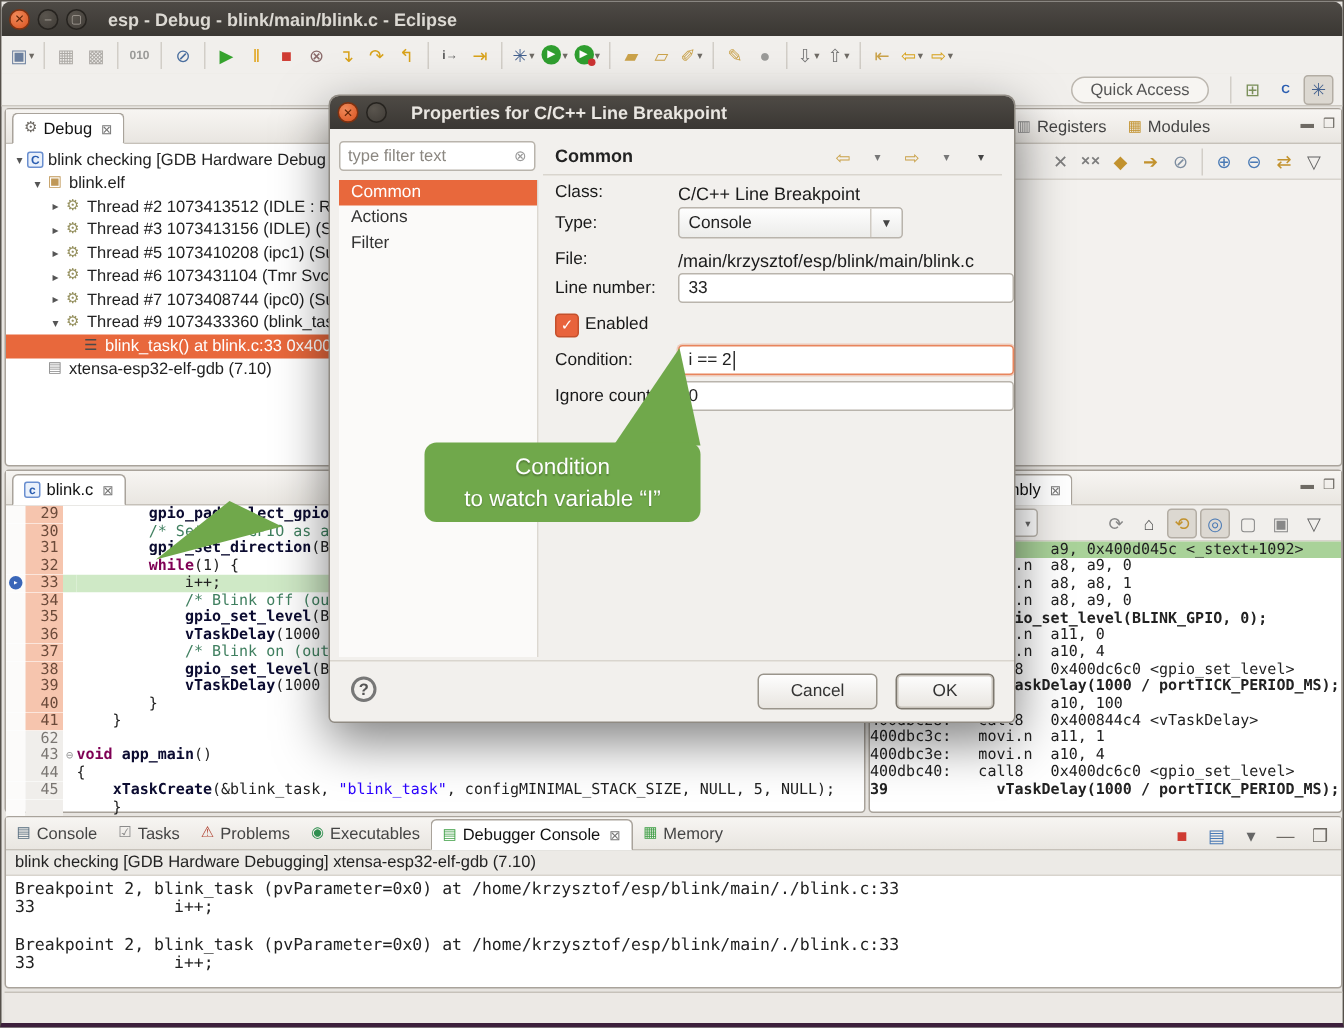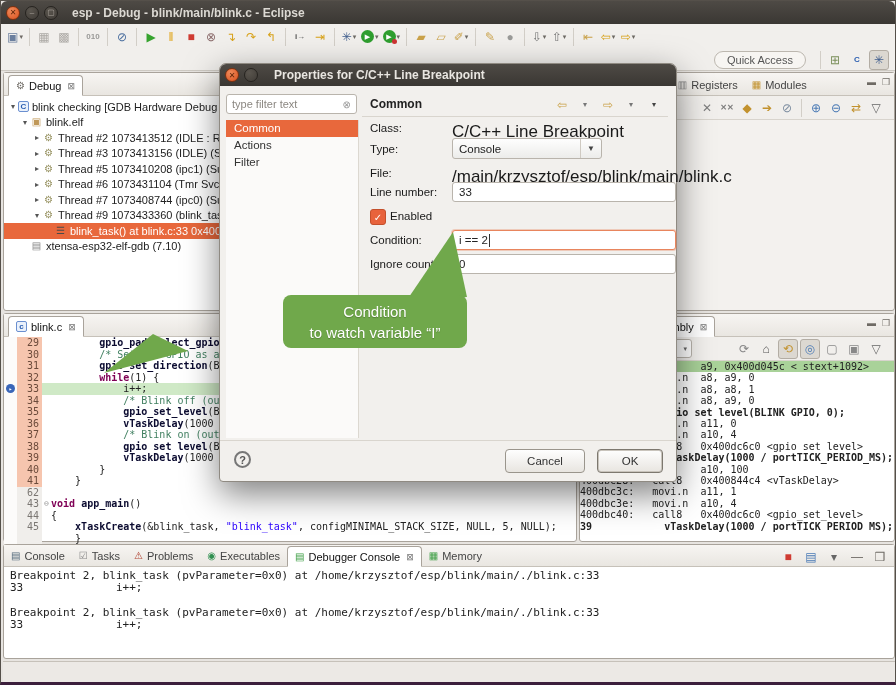--- a/index.html
+++ b/index.html
@@ -88,21 +88,21 @@
   .dtitle .txt{color:#e9e6e1;font-weight:bold;font-size:12px;margin-left:16px;}
   #dlg-filter{position:absolute;left:6px;top:30px;width:131px;height:20px;background:#fff;border:1px solid #b9b4ac;border-radius:3px;
               display:flex;align-items:center;justify-content:space-between;padding:0 5px;box-sizing:border-box;color:#8b8781;}
   #dlg-nav{position:absolute;left:6px;top:56px;width:132px;height:318px;background:#fbfaf9;border-right:1px solid #dcd8d1;}
   .nitem{height:17px;line-height:17px;padding-left:8px;font-size:11.5px;color:#333;}
   .nitem.sel{background:#e8683c;color:#fff;}
   .dsection{position:absolute;left:150px;top:33px;font-weight:bold;font-size:12px;color:#222;}
   .dhdricons{position:absolute;right:12px;top:31px;display:flex;align-items:center;gap:3px;}
   .dsep{position:absolute;left:142px;right:8px;top:52px;border-top:1px solid #d9d5ce;}
   .dlabel{position:absolute;left:150px;width:80px;font-size:11.5px;color:#1a1a1a;}
-  .dvalue{position:absolute;left:232px;font-size:17px;color:#1a1a1a;white-space:nowrap;}
+  .dvalue{position:absolute;left:232px;font-size:12px;color:#1a1a1a;white-space:nowrap;}
   .dfield{position:absolute;left:232px;width:224px;height:20px;background:#fff;border:1px solid #b9b4ac;border-radius:3px;
           font-size:11.5px;display:flex;align-items:center;padding-left:6px;box-sizing:border-box;}
   .dfield.focus{border-color:#e8855d;box-shadow:0 0 0 1px rgba(232,133,93,.35);}
   .caret{width:1px;height:13px;background:#333;margin-left:1px;}
   .combo{position:absolute;left:232px;width:150px;height:21px;background:linear-gradient(#fefefe,#ececea);
          border:1px solid #b9b4ac;border-radius:3px;display:flex;align-items:center;justify-content:space-between;
          padding:0 6px;font-size:11.5px;box-sizing:border-box;}
   .combo .ca{font-size:8px;color:#444;border-left:1px solid #cfcac2;padding-left:6px;height:100%;display:flex;align-items:center;}
   .chk{position:absolute;left:150px;width:14px;height:14px;background:#e8633c;border:1px solid #c4502c;border-radius:3px;
        color:#fff;font-size:10px;display:flex;align-items:center;justify-content:center;}
@@ -498,20 +498,21 @@
             <span class="g" style="color: rgb(102, 102, 102);">▾</span>
           </span>
           <span class="ibtn">
             <span class="g" style="color: rgb(110, 106, 100);">—</span>
           </span>
           <span class="ibtn">
             <span class="g" style="color: rgb(110, 106, 100);">❒</span>
           </span>
         </div>
     </div>
+    <div class="statusline">blink checking [GDB Hardware Debugging] xtensa-esp32-elf-gdb (7.10)</div>
     <div class="klines" id="console-lines">
         <div class="kline">Breakpoint 2, blink_task (pvParameter=0x0) at /home/krzysztof/esp/blink/main/./blink.c:33</div>
         <div class="kline">33              i++;</div>
         <div class="kline"> </div>
         <div class="kline">Breakpoint 2, blink_task (pvParameter=0x0) at /home/krzysztof/esp/blink/main/./blink.c:33</div>
         <div class="kline">33              i++;</div>
       </div>
   </div>
 
   <div id="statusbar"></div>

